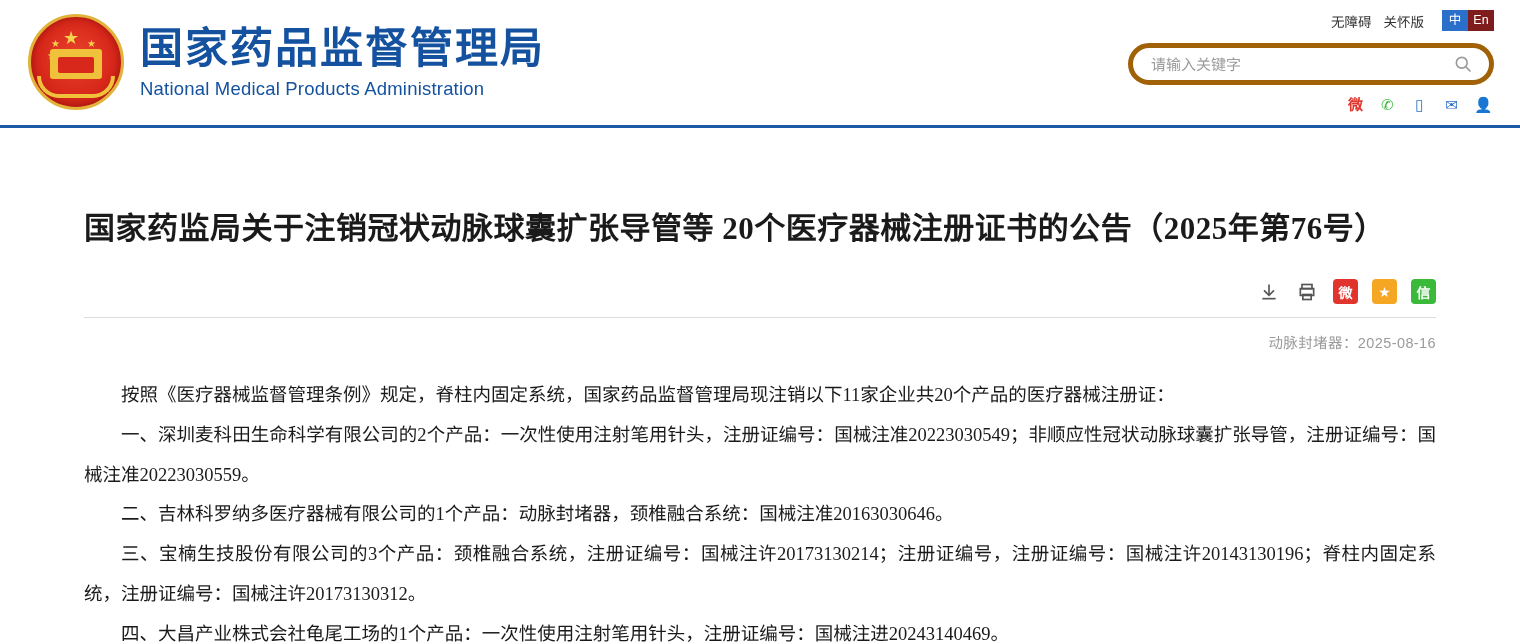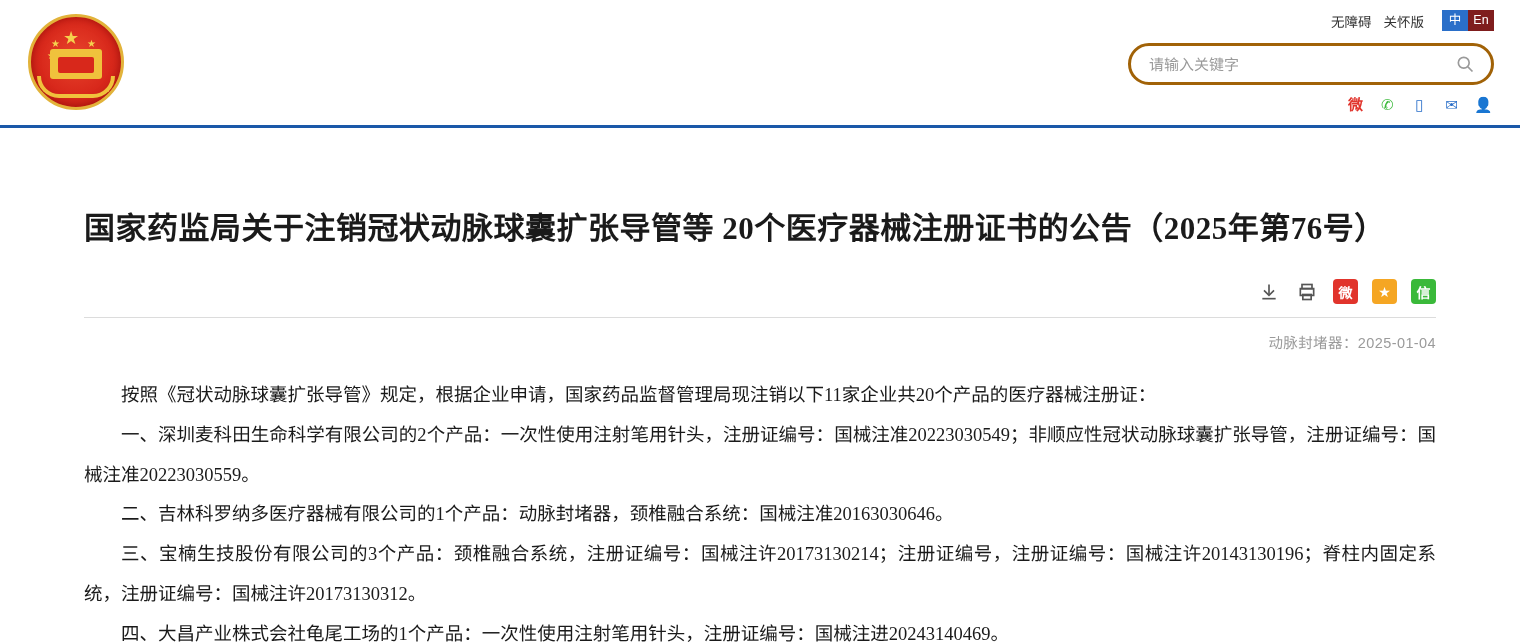--- a/index.html
+++ b/index.html
@@ -109,21 +109,21 @@
     font-size: 12.5px;
     color: #fff;
   }
   .lang .on { background: #2a6fc9; }
   .lang .off { background: #7f1d1d; }
 
   .search-box {
     position: absolute;
     right: 26px; top: 43px;
     width: 366px; height: 42px;
-    border: 3px solid #a16207;
+    border: 5px solid #a16207;
     border-radius: 21px;
     background: #fff;
     display: flex;
     align-items: center;
     padding: 0 16px;
   }
   .search-box input {
     flex: 1;
     border: none;
     outline: none;
@@ -224,20 +224,24 @@
 
   <div class="brand">
     <div class="emblem">
       <span class="star s1">★</span>
       <span class="star s2">★</span>
       <span class="star s3">★</span>
       <span class="star s4">★</span>
       <span class="star s5">★</span>
       <div class="gate"></div>
       <div class="wheat"></div>
+    </div>
+    <div class="brand-text">
+      <div class="cn">国家药品监督管理局</div>
+      <div class="en">National Medical Products Administration</div>
     </div>
   </div>
 
   <div class="top-right">
     <a href="#">无障碍</a>
     <a href="#">关怀版</a>
     <span class="lang">
       <span class="on">中</span>
       <span class="off">En</span>
     </span>
@@ -278,23 +282,23 @@
         <path d="M4 8h16v8H4z"></path>
         <rect x="7" y="15" width="10" height="6"></rect>
       </svg>
     </span>
     <span class="tool sq weibo-sq">微</span>
     <span class="tool sq star-sq">★</span>
     <span class="tool sq wechat-sq">信</span>
   </div>
 
   <div class="publish">
-    <span>动脉封堵器：</span><span>2025-01-04</span>
+    <span>动脉封堵器：</span><span>2025-08-16</span>
   </div>
 
   <div class="body-text">
-    <p class="indent">按照《冠状动脉球囊扩张导管》规定，根据企业申请，国家药品监督管理局现注销以下11家企业共20个产品的医疗器械注册证：</p>
+    <p class="indent">按照《医疗器械监督管理条例》规定，脊柱内固定系统，国家药品监督管理局现注销以下11家企业共20个产品的医疗器械注册证：</p>
     <p class="indent">一、深圳麦科田生命科学有限公司的2个产品：一次性使用注射笔用针头，注册证编号：国械注准20223030549；非顺应性冠状动脉球囊扩张导管，注册证编号：国械注准20223030559。</p>
     <p class="indent">二、吉林科罗纳多医疗器械有限公司的1个产品：动脉封堵器，颈椎融合系统：国械注准20163030646。</p>
     <p class="indent">三、宝楠生技股份有限公司的3个产品：颈椎融合系统，注册证编号：国械注许20173130214；注册证编号，注册证编号：国械注许20143130196；脊柱内固定系统，注册证编号：国械注许20173130312。</p>
     <p class="indent">四、大昌产业株式会社龟尾工场的1个产品：一次性使用注射笔用针头，注册证编号：国械注进20243140469。</p>
   </div>
 </div>
 
 </body></html>

